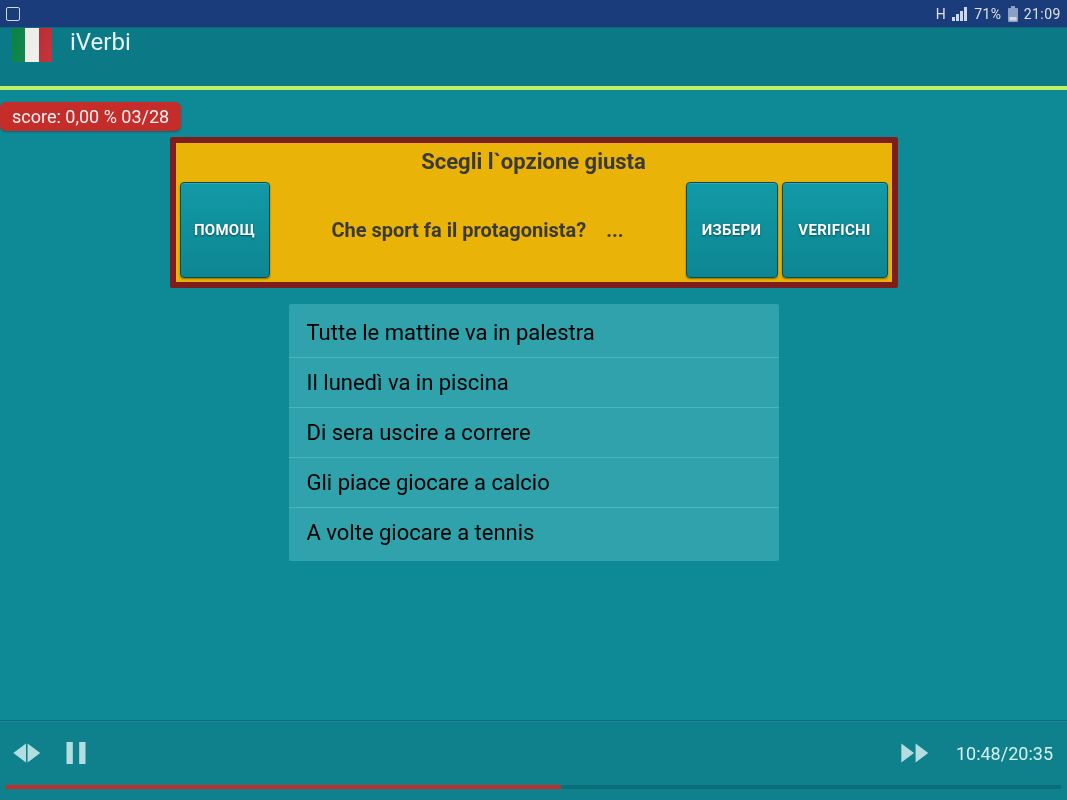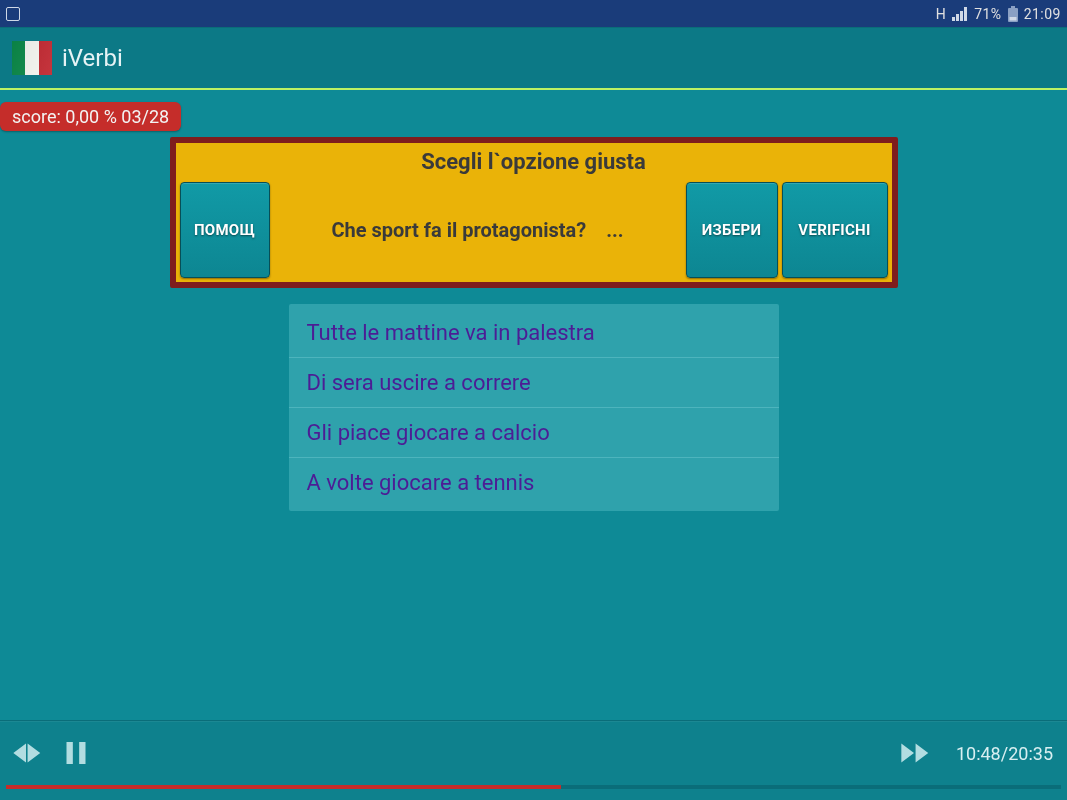--- a/index.html
+++ b/index.html
@@ -7,21 +7,21 @@
   body { background: #0e8a96; position: relative; }
 
   
   .status-bar { height: 27px; background: #1a3c7a; display: flex; align-items: center; justify-content: space-between; padding: 0 6px; color: #e0e0e0; font-size: 14px; }
   .status-left { display: flex; align-items: center; gap: 6px; }
   .status-right { display: flex; align-items: center; gap: 6px; }
   .status-right span { font-size: 14px; letter-spacing: .5px; }
   .pic-icon { width: 14px; height: 14px; border: 1.5px solid #cfd8e6; border-radius: 2px; display:inline-block; position:relative; }
 
   
-  .action-bar { height: 63px; background: #0c7986; display: flex; align-items: center; gap: 10px; padding: 0 12px; border-top: 1px solid #0a6d79; border-bottom: 2px solid #bef264; }
+  .action-bar { height: 63px; background: #0c7986; display: flex; gap: 18px; padding: 0 12px; border-top: 1px solid #0a6d79; border-bottom: 4px solid #bef264; }
   .flag { width: 40px; height: 34px; position: relative; filter: saturate(.9); }
   .flag .g { position:absolute; left:0; top:0; width:33.3%; height:100%; background:#008c45; }
   .flag .w { position:absolute; left:33.3%; top:0; width:33.3%; height:100%; background:#f4f5f0; }
   .flag .r { position:absolute; left:66.6%; top:0; width:33.4%; height:100%; background:#cd212a; }
   .flag::after { content:""; position:absolute; inset:0; background: linear-gradient(110deg, rgba(0,0,0,.06), rgba(255,255,255,.08)); }
   .app-title { color: #e6f3f5; font-size: 24px; font-weight: 400; }
 
   
   .score-wrap { display:flex; justify-content:flex-start; margin-top: 12px; }
   .score { background: #c52d2a; color: #f3f3f3; font-size: 18px; border-radius: 6px; padding: 4px 12px; box-shadow: 0 1px 2px rgba(0,0,0,.3); }
@@ -34,21 +34,21 @@
   .btn-help  { width: 90px; }
   .btn-verify{ width: 106px; }
   .btn-select{ width: 92px; }
   .question-box { flex:1; display:flex; flex-direction:row; align-items:center; justify-content:center; color:#3a3a3a; gap: 20px; }
   .question-box .q { font-size: 20px; font-weight: 700; text-align:center; }
   .question-box .dots { font-size: 20px; font-weight: 700; }
 
   
   .options { width: 490px; margin: 2px auto 0; background: #2fa2ac; border-radius: 2px; padding: 4px 0; }
   .option {
-    color: #4c1d95; font-size: 22px; padding: 12px 18px;
+    color: #000000; font-size: 22px; padding: 12px 18px;
     border-bottom: 1px solid #4db4bd; cursor:pointer;
   }
   .option:last-child { border-bottom: none; }
 
   
   .player { position: absolute; left: 0; right: 0; bottom: 0; height: 80px; background: #0e818d; border-top: 1px solid #0a6d79; box-shadow: inset 0 1px 0 rgba(255,255,255,.06); }
   .controls { display:flex; align-items:center; height:64px; gap: 10px; padding: 8px 6px; }
   .spacer { flex:1; }
   .play-icon { width: 40px; height: 40px; display:flex; align-items:center; justify-content:center; fill:#cfeef0; opacity:.85; cursor:pointer; }
   .time { color:#d8eff1; font-size:18px; margin-left:12px; margin-right:8px; }
@@ -97,20 +97,21 @@
       <div class="q">Che sport fa il protagonista?</div>
       <div class="dots">...</div>
     </div>
     <div class="btn btn-select">ИЗБЕРИ</div>
     <div class="btn btn-verify">VERIFICHI</div>
   </div>
 </div>
 
 <div class="options">
   <div class="option">Tutte le mattine va in palestra</div>
+  <div class="option">Il lunedì va in piscina</div>
   <div class="option">Di sera uscire a correre</div>
   <div class="option">Gli piace giocare a calcio</div>
   <div class="option">A volte giocare a tennis</div>
 </div>
 
 <div class="player">
   <div class="controls">
     <div class="play-icon">
       <svg width="38" height="38" viewBox="0 0 24 24">
           <path d="M11 18V6l-8 6 8 6zm1-12v12l8-6-8-6z" transform="scale(-1,1) translate(-24,0)" fill="#cfeef0"></path>

